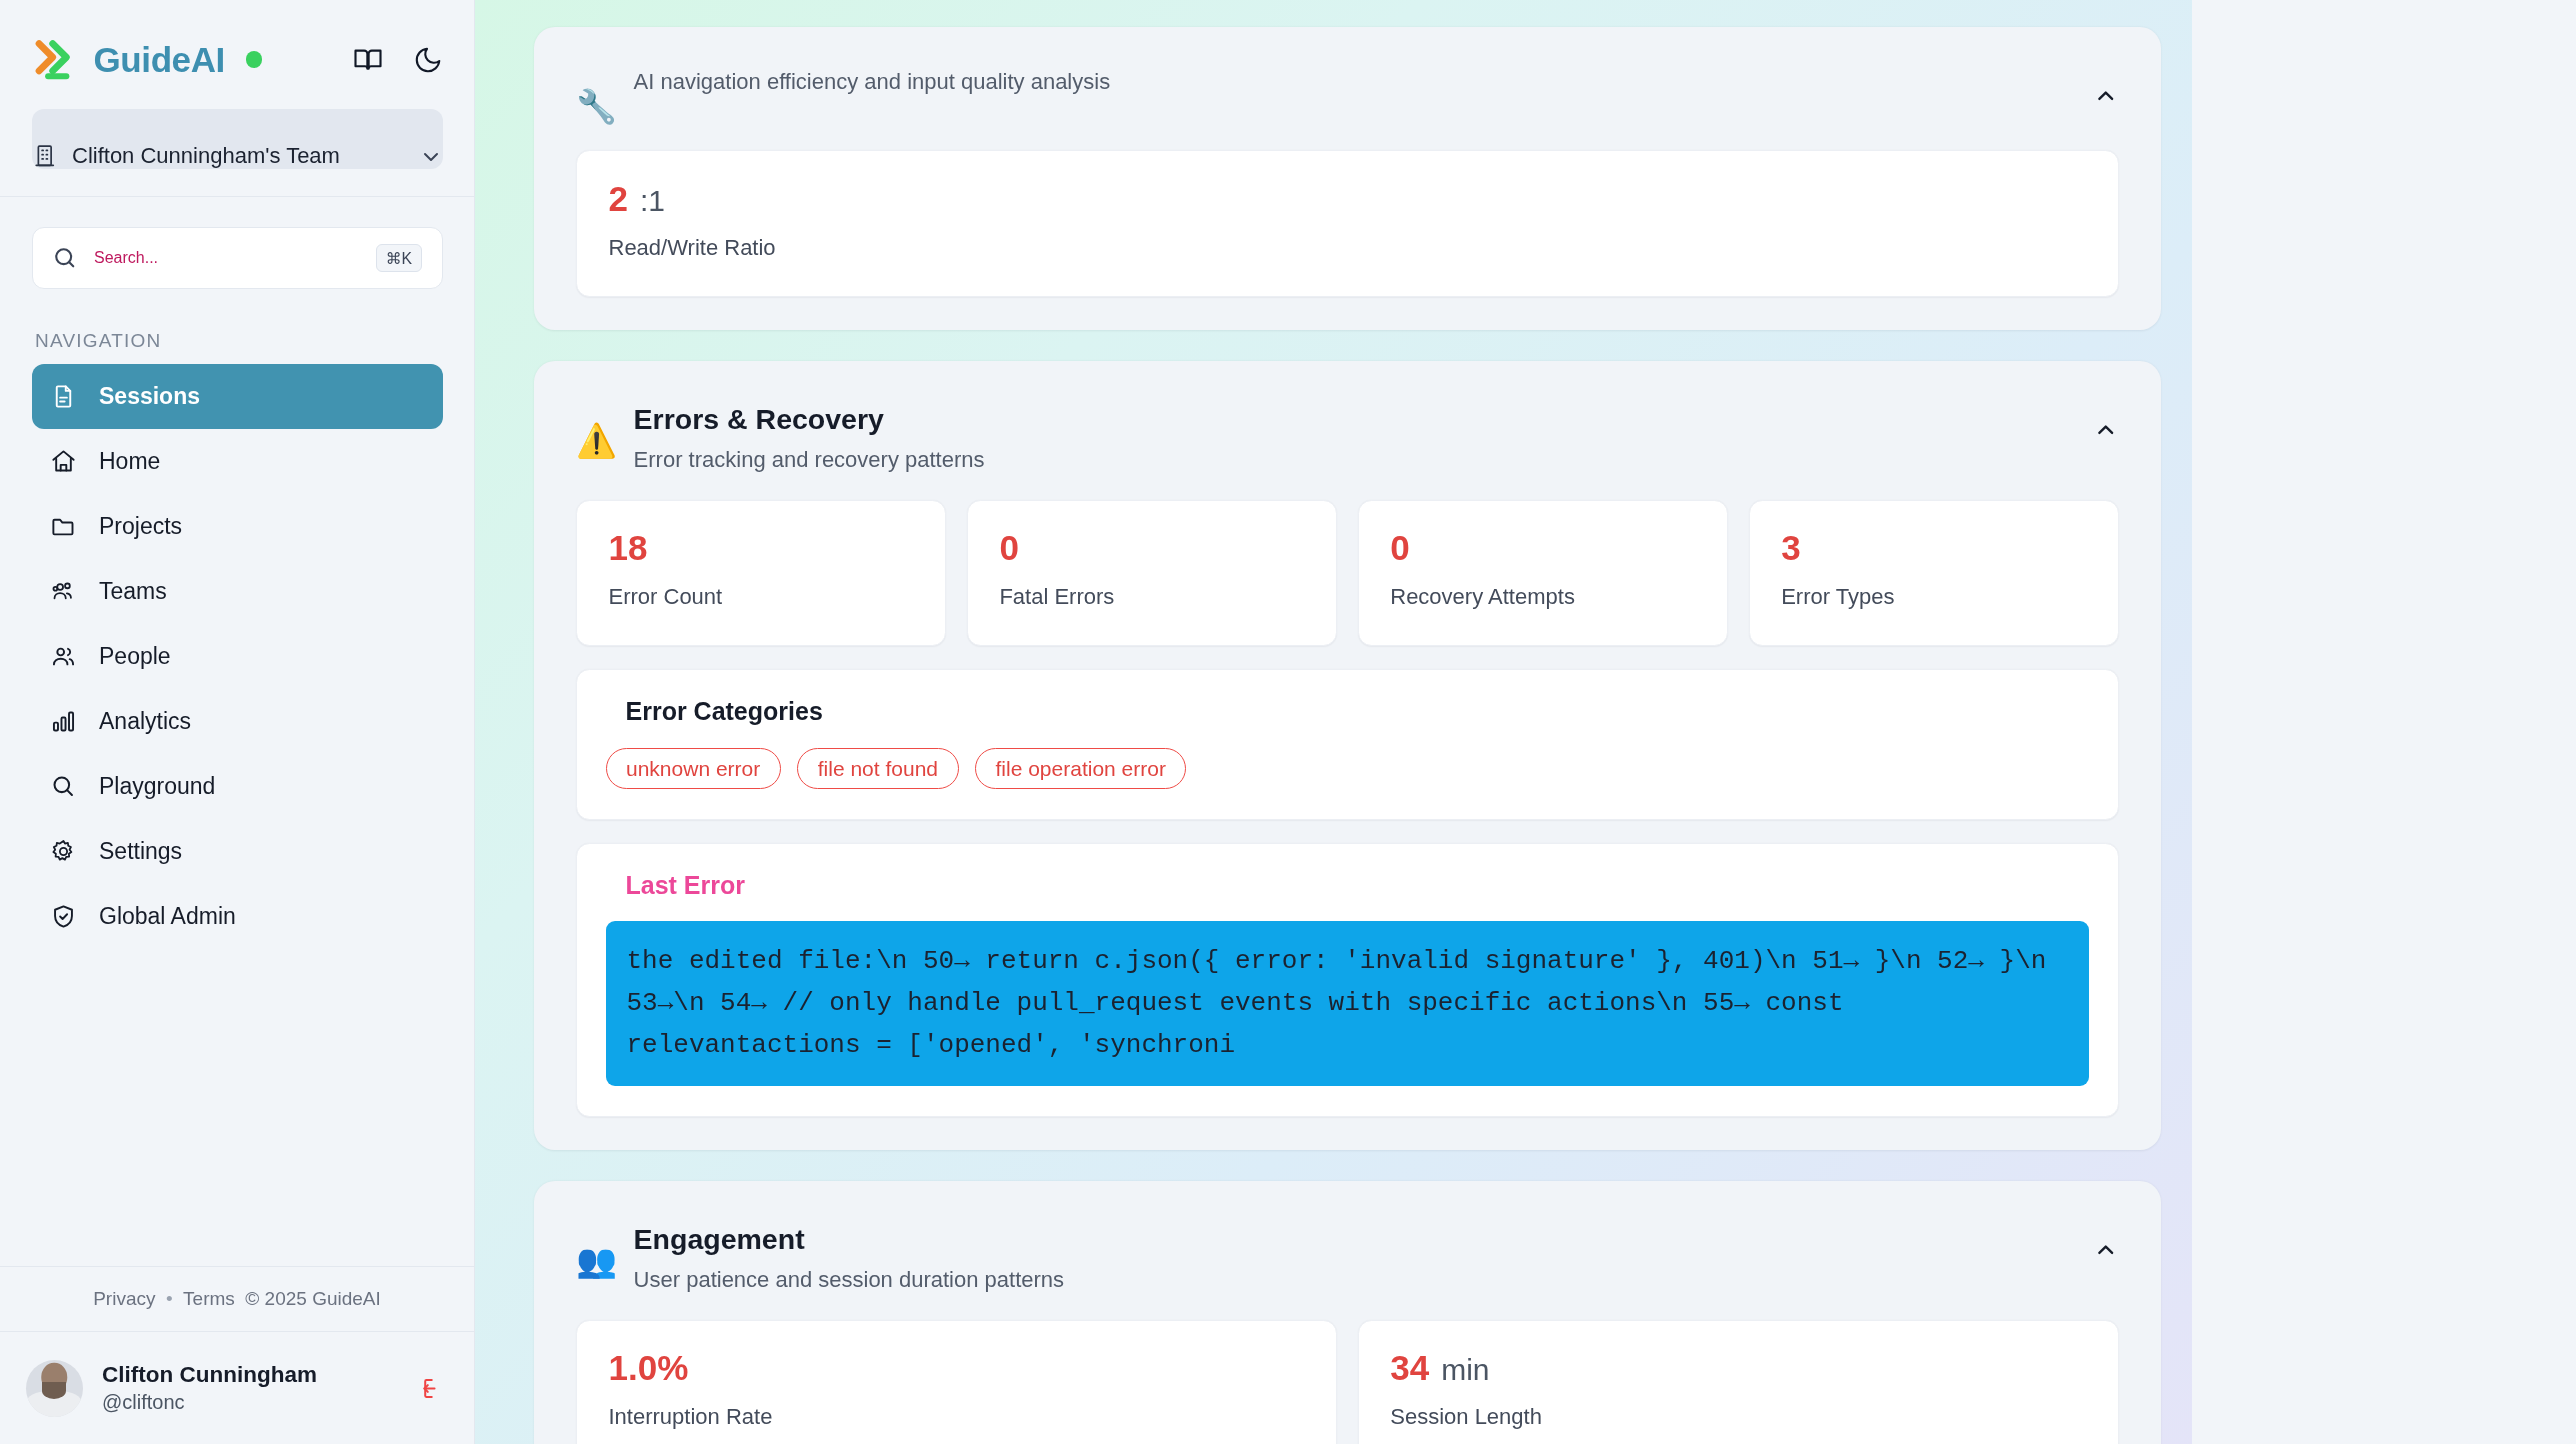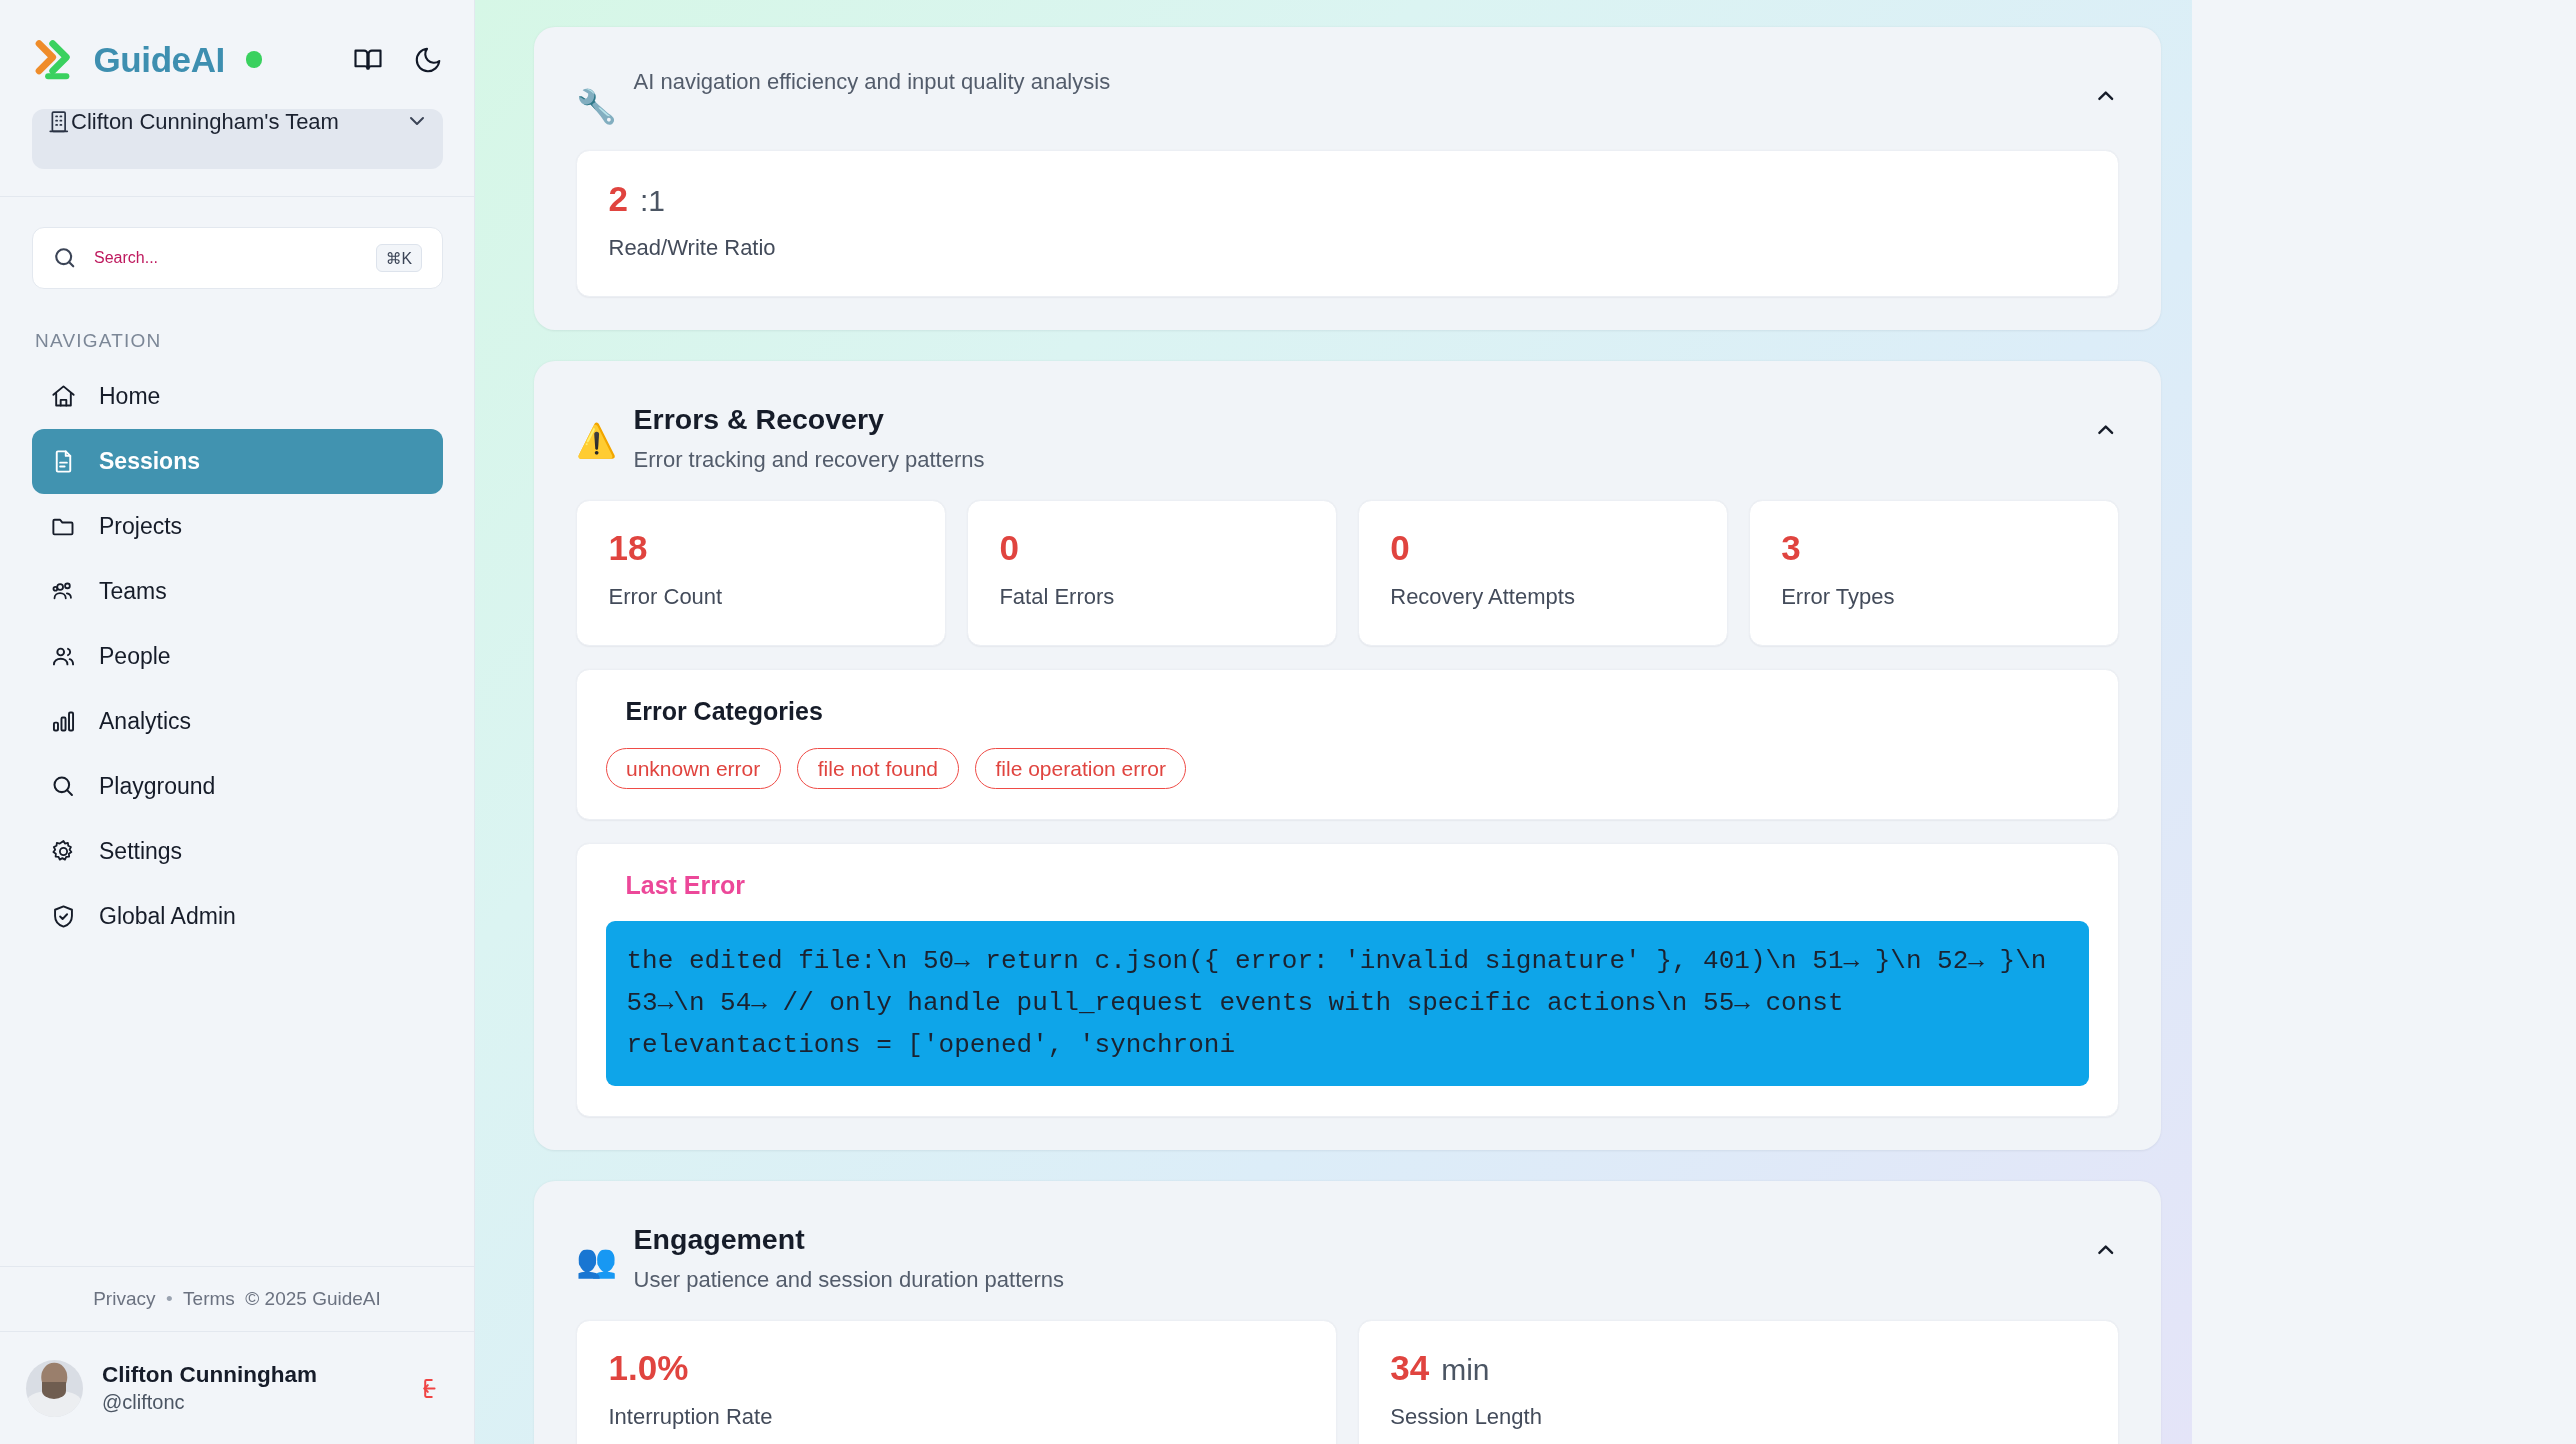--- a/index.html
+++ b/index.html
@@ -49,22 +49,23 @@
     align-items: center; justify-content: center;
     color: #111827; cursor: pointer;
   }
 
   .team-switcher {
     margin: 18px 31.5px 0 31.5px;
     height: 60px;
     background: #e2e7ef;
     border-radius: 12px;
     display: flex;
-    align-items: flex-start;
-    padding: 0 14px;
+    align-items: flex-end;
+    padding: 0 0;
+    gap: 15px;
     cursor: pointer;
   }
   .team-name { font-size: 22px; color: #1b2230; font-weight: 400; white-space: nowrap; }
   .team-chevron { margin-left: auto; color: #3b4456; display:flex; }
 
   .sb-divider { height: 1.5px; background: #e3e8ef; margin-top: 27px; }
 
   .search-box {
     margin: 30px 31.5px 0 31.5px;
     height: 62px;
@@ -306,40 +307,40 @@
           </svg>
       </span>
       <span class="search-placeholder">Search...</span>
       <span class="kbd">⌘K</span>
     </div>
 
     <div class="nav-label">NAVIGATION</div>
 
     <nav class="nav-list">
 
+      <div class="nav-item active">
+        <span class="nav-icon">
+          <svg width="27" height="27" viewBox="0 0 24 24" fill="none" stroke="currentColor" stroke-width="1.7" stroke-linecap="round" stroke-linejoin="round">
+              <path d="M14 3H7a1 1 0 0 0-1 1v16a1 1 0 0 0 1 1h10a1 1 0 0 0 1-1V7z"></path>
+              <path d="M14 3v4h4"></path>
+              <path d="M9 13h6M9 16.5h4"></path>
+            </svg>
+        </span>
+        <span class="nav-text">Sessions</span>
+      </div>
+
       <div class="nav-item">
         <span class="nav-icon">
           <svg width="27" height="27" viewBox="0 0 24 24" fill="none" stroke="currentColor" stroke-width="1.7" stroke-linecap="round" stroke-linejoin="round">
               <path d="M3 10.5L12 3l9 7.5"></path>
               <path d="M5.5 9.5V20h13V9.5"></path>
               <path d="M9.5 20v-5h5v5"></path>
             </svg>
         </span>
         <span class="nav-text">Home</span>
-      </div>
-
-      <div class="nav-item active">
-        <span class="nav-icon">
-          <svg width="27" height="27" viewBox="0 0 24 24" fill="none" stroke="currentColor" stroke-width="1.7" stroke-linecap="round" stroke-linejoin="round">
-              <path d="M14 3H7a1 1 0 0 0-1 1v16a1 1 0 0 0 1 1h10a1 1 0 0 0 1-1V7z"></path>
-              <path d="M14 3v4h4"></path>
-              <path d="M9 13h6M9 16.5h4"></path>
-            </svg>
-        </span>
-        <span class="nav-text">Sessions</span>
       </div>
 
       <div class="nav-item">
         <span class="nav-icon">
           <svg width="27" height="27" viewBox="0 0 24 24" fill="none" stroke="currentColor" stroke-width="1.7" stroke-linecap="round" stroke-linejoin="round">
               <path d="M3 7a1 1 0 0 1 1-1h5l2 2.5h8a1 1 0 0 1 1 1V18a1 1 0 0 1-1 1H4a1 1 0 0 1-1-1z"></path>
             </svg>
         </span>
         <span class="nav-text">Projects</span>
       </div>

